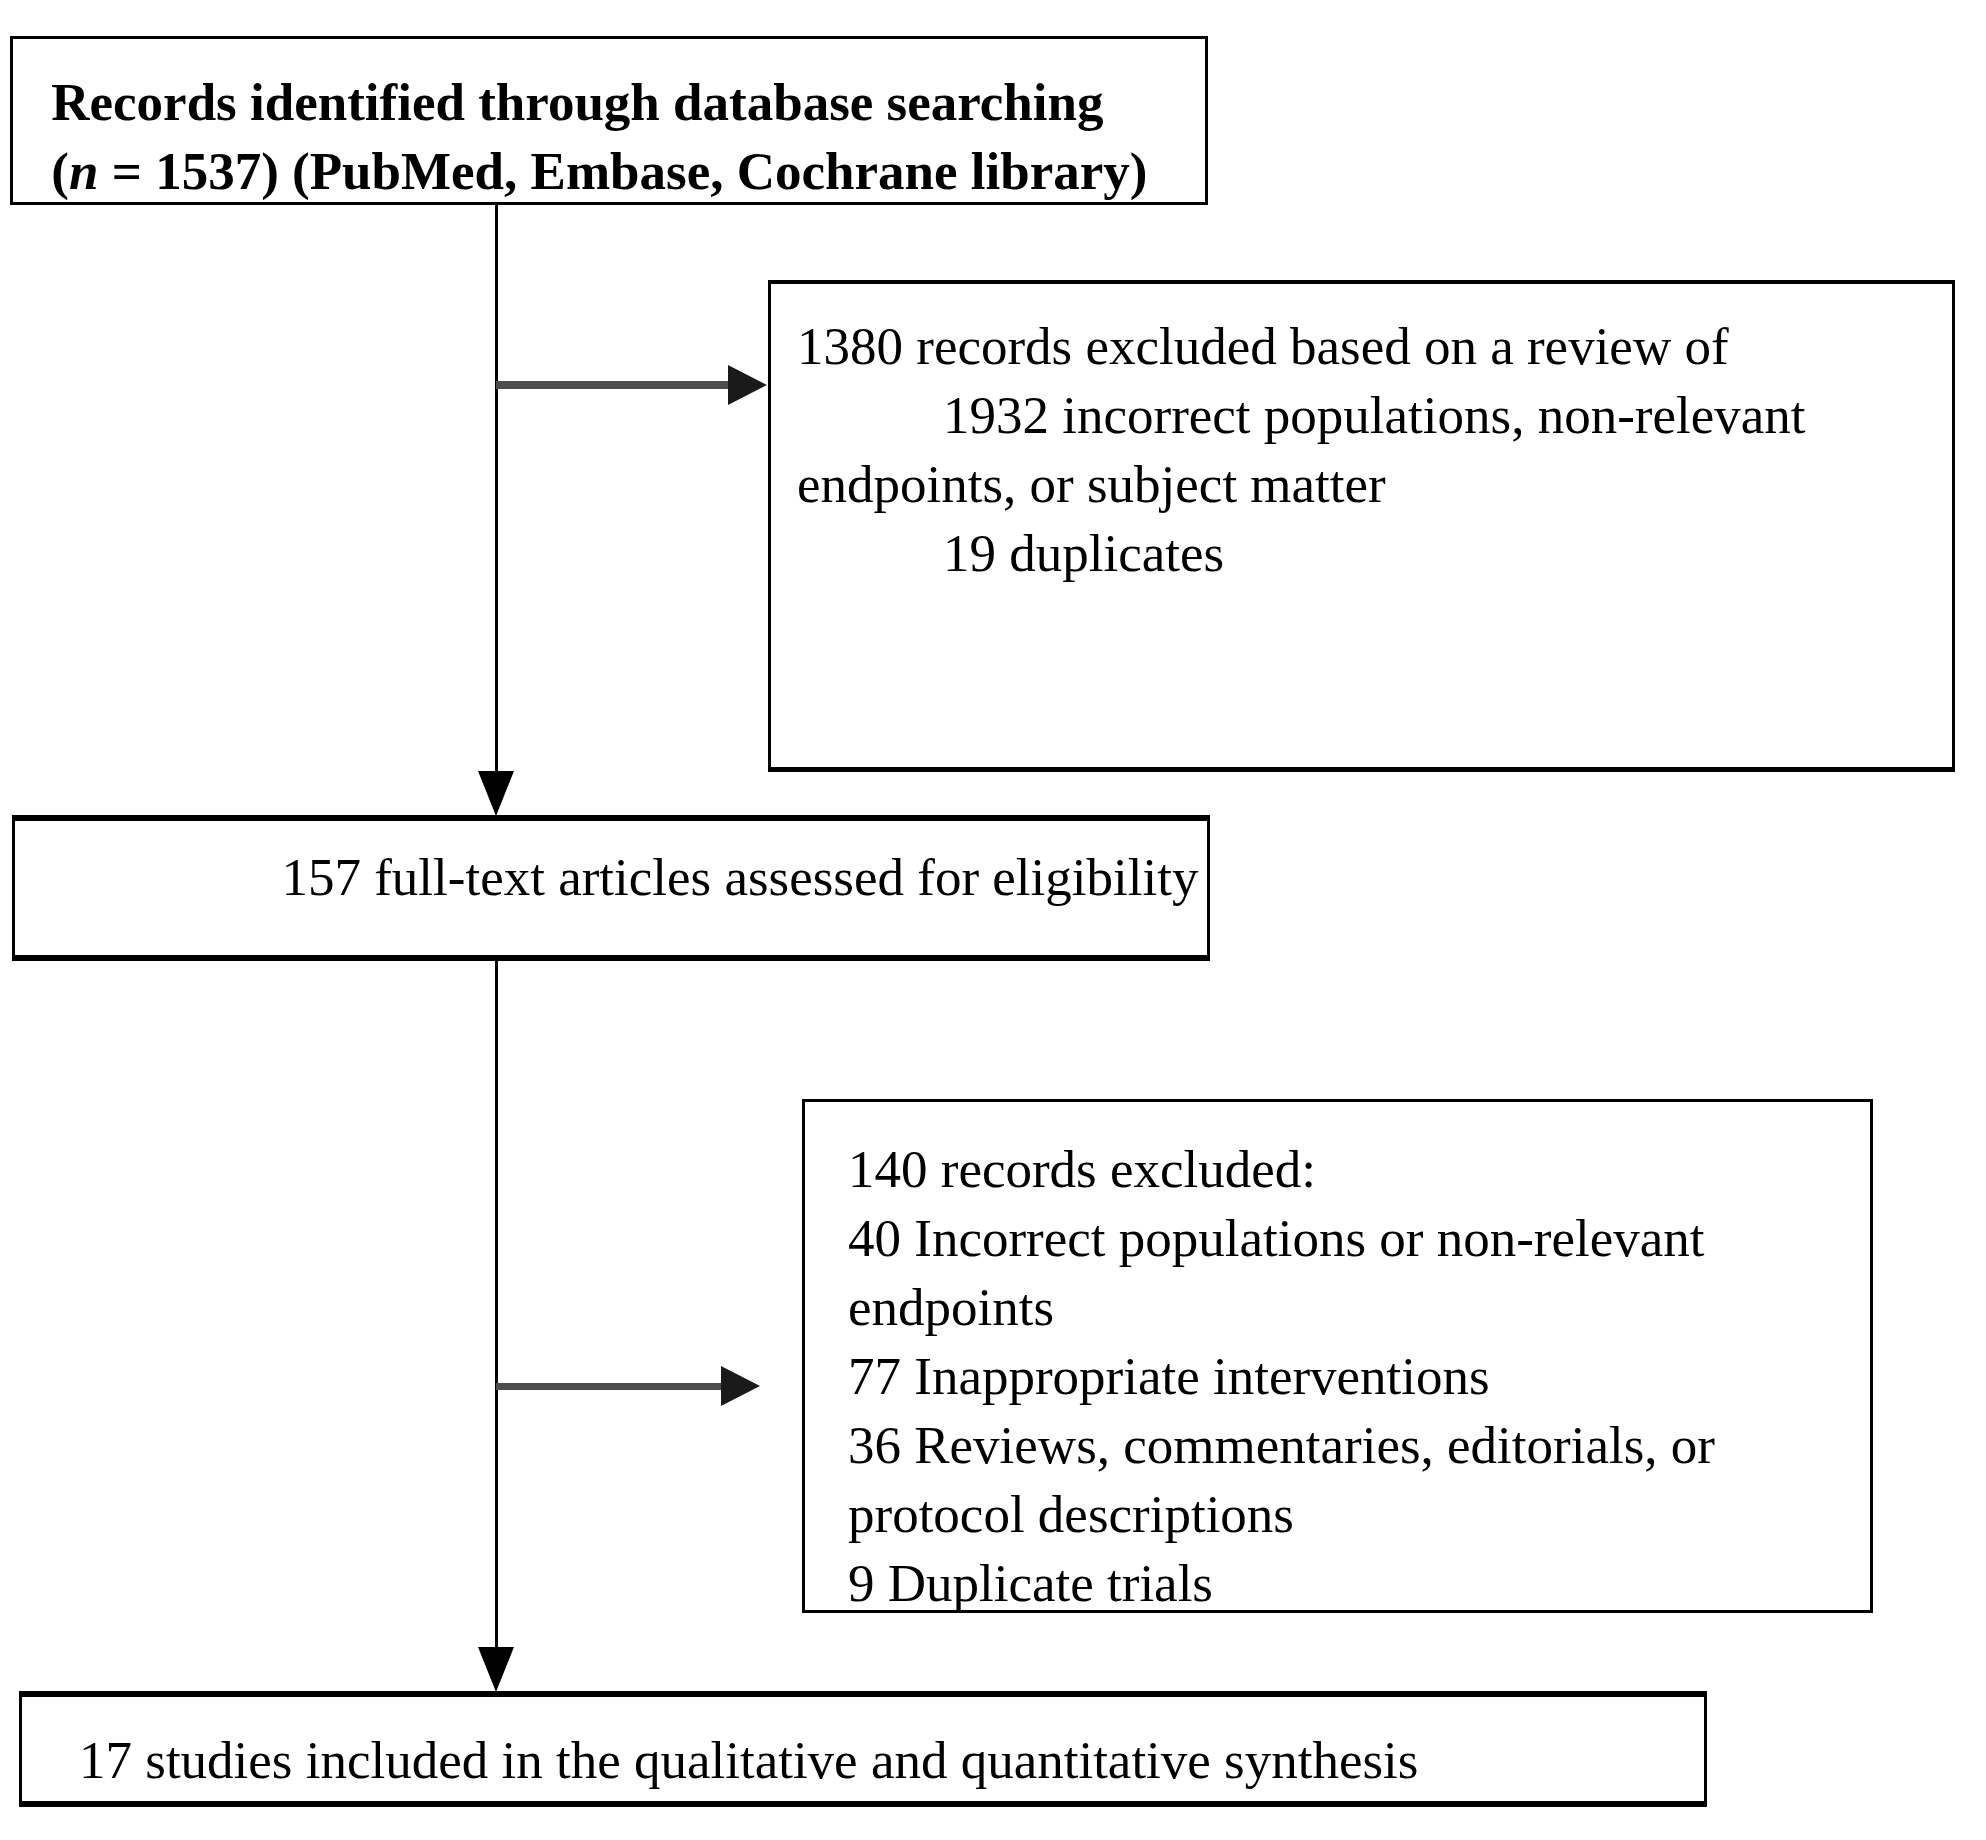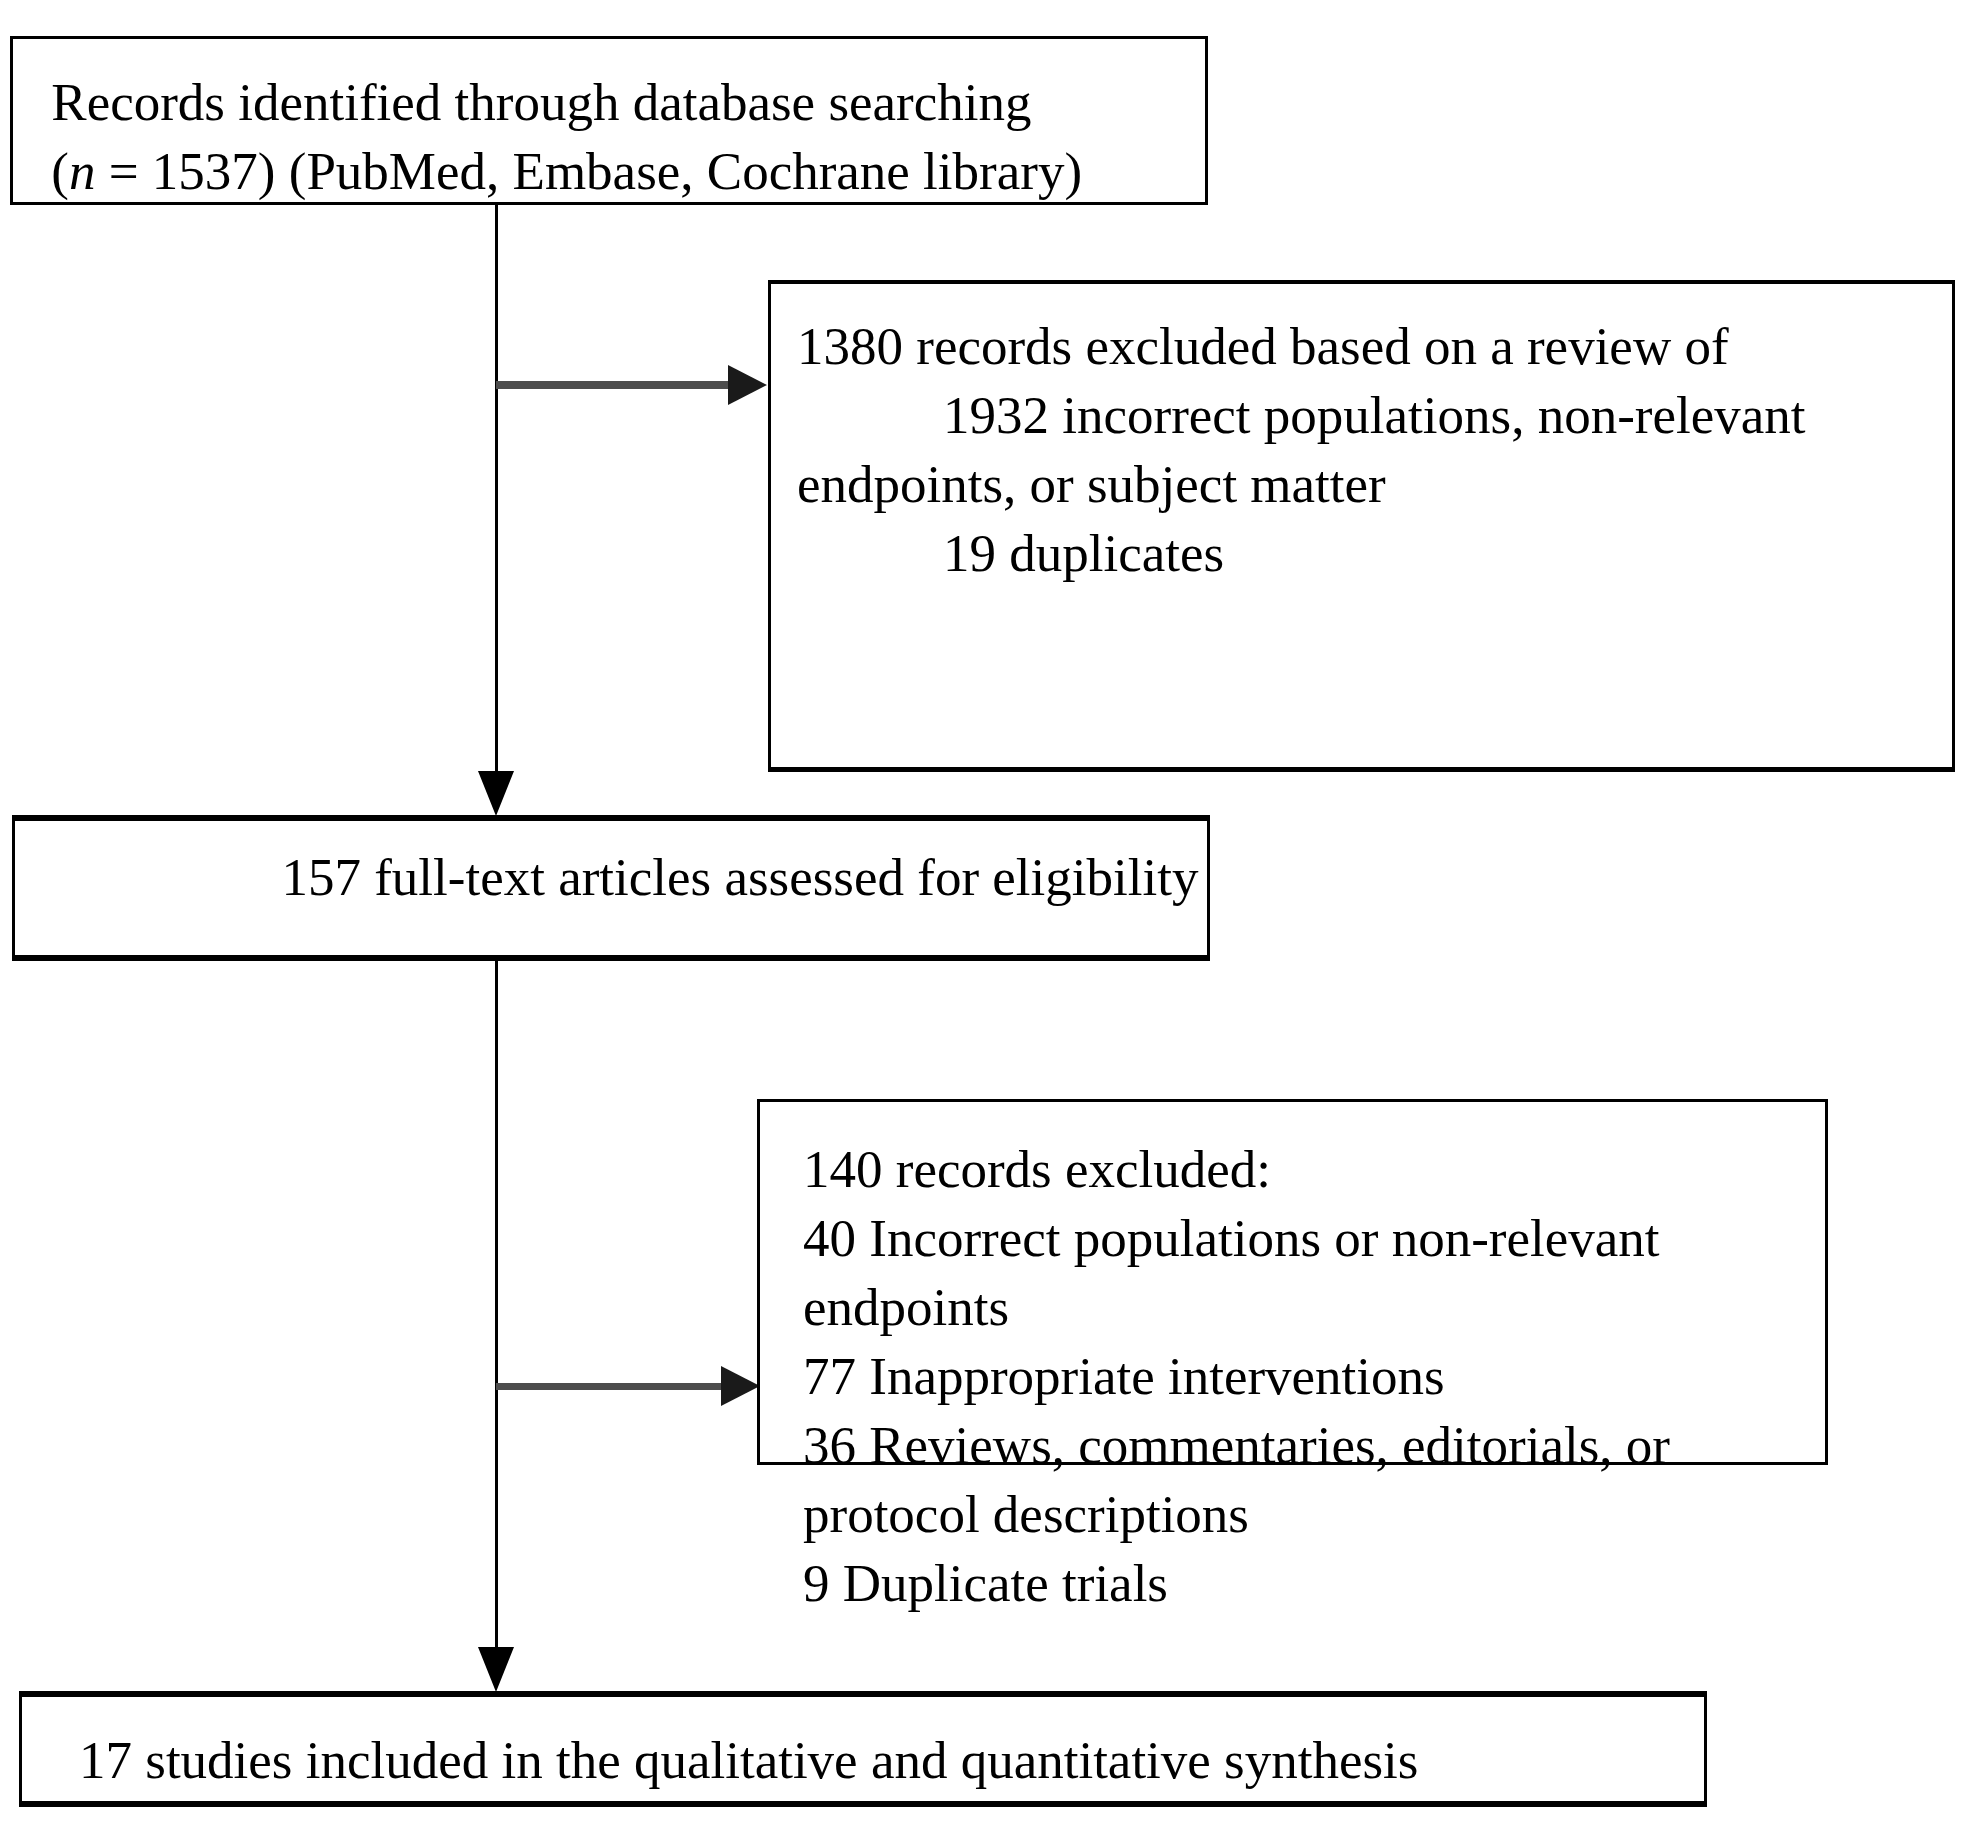--- a/index.html
+++ b/index.html
@@ -23,24 +23,24 @@
     box-sizing: border-box;
   }
   .box .line {
     white-space: nowrap;
     font-size: 53px;
     line-height: 69px;
   }
   .indent { padding-left: 146px; }
 
   
-  #box-identification { left: 10.3px;  top: 36px;   width: 1198px; height: 169px; padding: 29px 17px 0 38px; }
+  #box-identification { left: 10.3px;  top: 36px;   width: 1198px; height: 169px; padding: 29px 17px 0 38px; font-weight: bold; }
   #box-excluded-screening { left: 768px; top: 280px; width: 1187px; height: 492px; border-top-width: 4.3px; border-bottom-width: 5.2px; padding: 27.5px 8.6px 0 26px; }
   #box-eligibility { left: 12px;  top: 815px;  width: 1198px; height: 146px; border-top-width: 6px; border-bottom-width: 6px; padding: 22.4px 8.6px 0 53px; text-align: right; }
-  #box-excluded-fulltext { left: 757px; top: 1099px; width: 1071px; height: 366px; padding: 33px 8.6px 0 43px; }
+  #box-excluded-fulltext { left: 802px; top: 1099px; width: 1071px; height: 514px; padding: 33px 8.6px 0 43px; }
   #box-included { left: 19px;  top: 1691px; width: 1688px; height: 116px; border-top-width: 6px; border-bottom-width: 6px; padding: 29px 8.6px 0 57px; }
 
   .var-n { font-style: italic; }
 
   
   .vline {
     position: absolute;
     width: 3.4px;
     background: #000000;
   }

